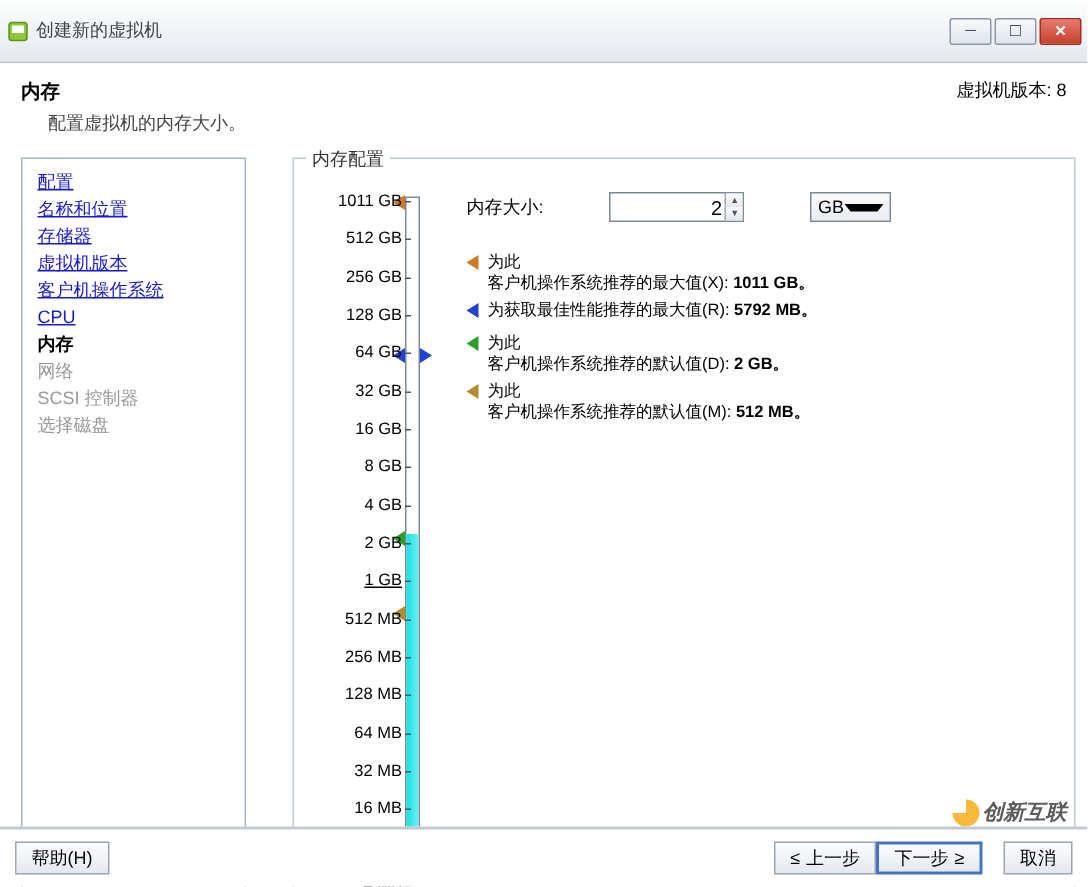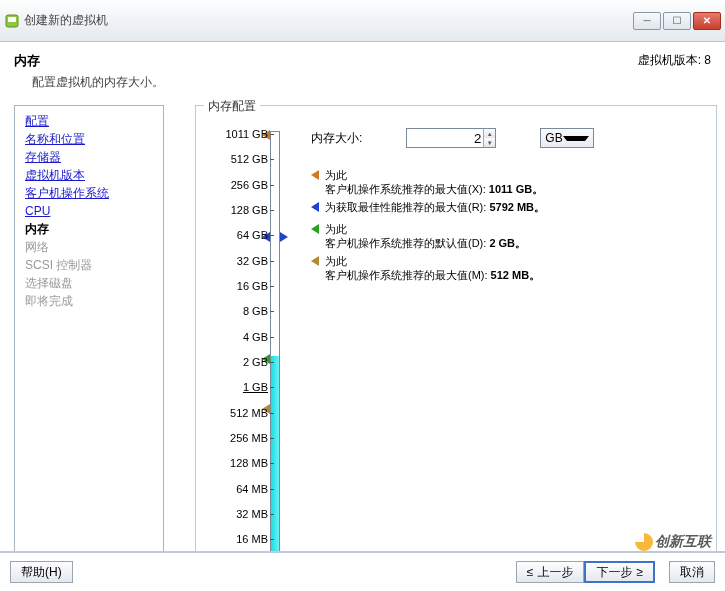--- a/index.html
+++ b/index.html
@@ -85,21 +85,20 @@
     <span class="lnk">配置</span>
     <span class="lnk">名称和位置</span>
     <span class="lnk">存储器</span>
     <span class="lnk">虚拟机版本</span>
     <span class="lnk">客户机操作系统</span>
     <span class="lnk">CPU</span>
     <div class="cur">内存</div>
     <div class="dis">网络</div>
     <div class="dis">SCSI 控制器</div>
     <div class="dis">选择磁盘</div>
-    <div class="dis">即将完成</div>
   </div>
 
   <div class="main">
     <div class="grp">
       <span class="grp-title">内存配置</span>
 
       <div class="scalewrap">
         <div class="bar-track">
           <div class="bar-fill" style="height:50%;"></div>
           <div class="mark" style="top:-2px;border-right:8px solid #cc7b23;"></div>
@@ -177,21 +176,21 @@
       </div>
       <div class="rec" style="top:116px">
         <div class="t">
             <span class="arrow-l arrow" style="border-right:8px solid #2aa02a"></span>
           <span><span>为此</span><br><span>客户机操作系统推荐的默认值(D): </span><span class="bold">2 GB。</span></span>
           </div>
       </div>
       <div class="rec" style="top:148px">
         <div class="t">
             <span class="arrow-l arrow" style="border-right:8px solid #b38a2e"></span>
-          <span><span>为此</span><br><span>客户机操作系统推荐的最大值(M): </span><span class="bold">512 MB。</span></span>
+          <span><span>为此</span><br><span>客户机操作系统推荐的默认值(M): </span><span class="bold">512 MB。</span></span>
           </div>
       </div>
 
       <div class="note">Linux 值有所不同。有关准确信息，请参考 Linux 发行说明。</div>
     </div>
   </div>
 </div>
 
 <div class="watermark">
   <span class="logo"></span>

